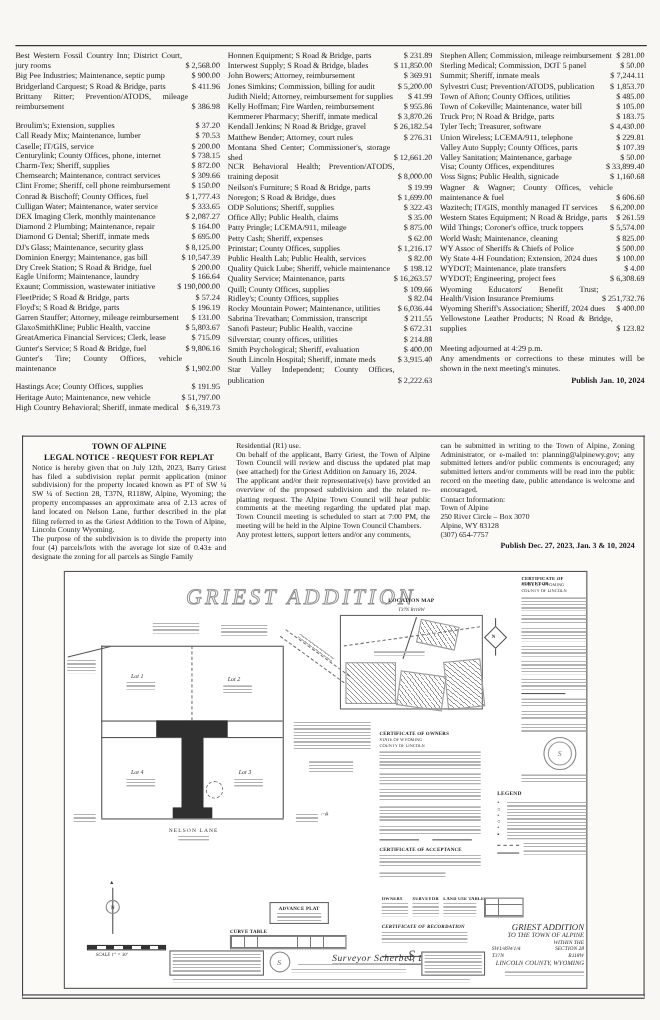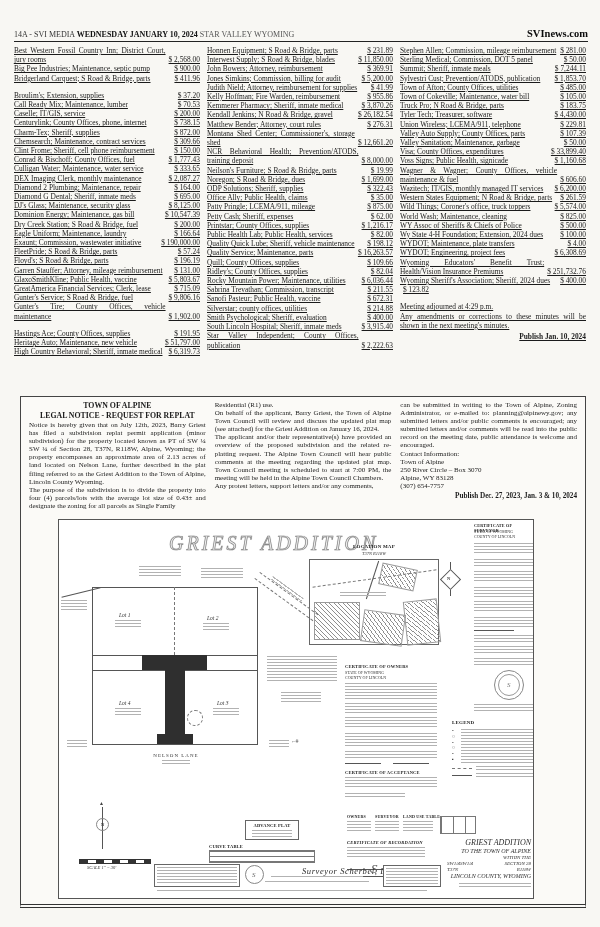--- a/index.html
+++ b/index.html
@@ -7,21 +7,21 @@
         font-family:"Liberation Serif","DejaVu Serif",serif;color:#1b1b1b;}
   
   #masthead{position:absolute;left:14px;right:12px;top:26px;height:13px;display:flex;justify-content:space-between;align-items:flex-end;}
   #masthead .l{font-size:8px;color:#333;}
   #masthead .l b{color:#111;}
   #masthead .l .region{color:#555;}
   #masthead .site{font-size:10.5px;font-weight:bold;color:#0b0b0b;}
   #mastrule{position:absolute;left:14px;right:12px;top:41px;height:1px;background:#222;}
   
   #ledger{position:absolute;left:14px;top:46px;width:574px;display:flex;gap:7px;}
-  .lcol{width:186px;font-size:7.4px;line-height:9.2px;text-decoration:underline;}
+  .lcol{width:186px;font-size:7.4px;line-height:9.2px;}
   .entry{display:flex;align-items:flex-end;}
   .entry .d{flex:1 1 auto;text-align:justify;}
   .entry .a{white-space:nowrap;padding-left:3px;text-align:right;}
   .entry.gap{margin-top:8px;}
   .closing{margin:8px 0 0;text-align:justify;}
   .closing+.closing{margin-top:0;}
   .pub{font-weight:bold;text-align:right;margin-top:2px;}
   
   #notice{position:absolute;left:20px;top:396px;width:566px;height:512px;border:1px solid #444;
           border-bottom:4px double #333;background:#fbfaf7;box-sizing:border-box;}
@@ -51,46 +51,42 @@
   .sig{position:absolute;border-bottom:.6px solid #555;}
   .circ{position:absolute;border:1px solid #888;border-radius:50%;box-sizing:border-box;}
   .tb{position:absolute;font-style:italic;color:#2e2e2e;text-align:right;}
   #firm-name{position:absolute;font-style:italic;font-size:8.5px;letter-spacing:.6px;color:#2b2b2b;border-bottom:.6px solid #555;}
 </style>
 </head>
 <body>
 
 <div id="page">
 
-  <div id="masthead">
-    <div class="l">
-      <span>14A - SVI MEDIA</span>
-      <b>WEDNESDAY JANUARY 10, 2024</b>
-      <span class="region">STAR VALLEY WYOMING</span>
-    </div>
-    <div class="site">SVInews.com</div>
-  </div>
   <div id="mastrule"></div>
 
   <div id="ledger">
     <div class="lcol">
       <div>
 
       <div class="entry">
           <span class="d">Best Western Fossil Country Inn; District Court, jury rooms</span>
           <span class="a">$ 2,568.00</span>
         </div>
           <div class="entry">
           <span class="d">Big Pee Industries; Maintenance, septic pump</span>
           <span class="a">$ 900.00</span>
         </div>
           <div class="entry">
           <span class="d">Bridgerland Carquest; S Road &amp; Bridge, parts</span>
           <span class="a">$ 411.96</span>
         </div>
+          <div class="entry">
+          <span class="d">Brittany Ritter; Prevention/ATODS, mileage reimbursement</span>
+          <span class="a">$ 386.98</span>
+        </div>
           <div class="entry gap">
           <span class="d">Broulim's; Extension, supplies</span>
           <span class="a">$ 37.20</span>
         </div>
           <div class="entry">
           <span class="d">Call Ready Mix; Maintenance, lumber</span>
           <span class="a">$ 70.53</span>
         </div>
           <div class="entry">
           <span class="d">Caselle; IT/GIS, service</span>
@@ -412,20 +408,21 @@
         </div>
           <div class="entry">
           <span class="d">Wyoming Educators' Benefit Trust; Health/Vision Insurance Premiums</span>
           <span class="a">$ 251,732.76</span>
         </div>
           <div class="entry">
           <span class="d">Wyoming Sheriff's Association; Sheriff, 2024 dues</span>
           <span class="a">$ 400.00</span>
         </div>
           <div class="entry">
+          <span class="d">Yellowstone Leather Products; N Road &amp; Bridge, supplies</span>
           <span class="a">$ 123.82</span>
         </div>
         </div>
       <p class="closing">Meeting adjourned at 4:29 p.m.</p>
       <p class="closing">Any amendments or corrections to these minutes will be shown in the next meeting's minutes.</p>
       <div class="pub">Publish Jan. 10, 2024</div>
     </div>
   </div>
 
   <div id="notice">

